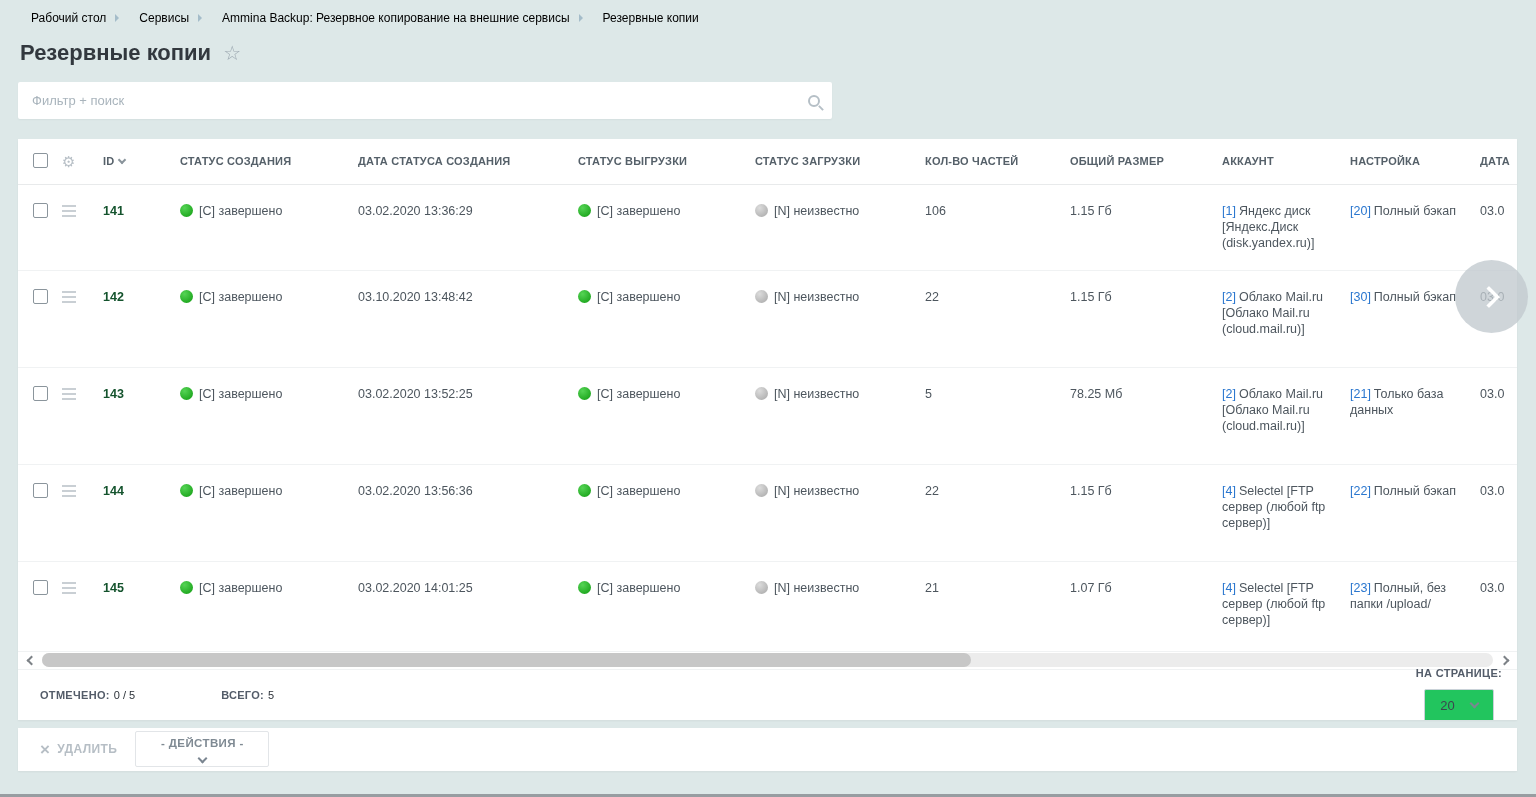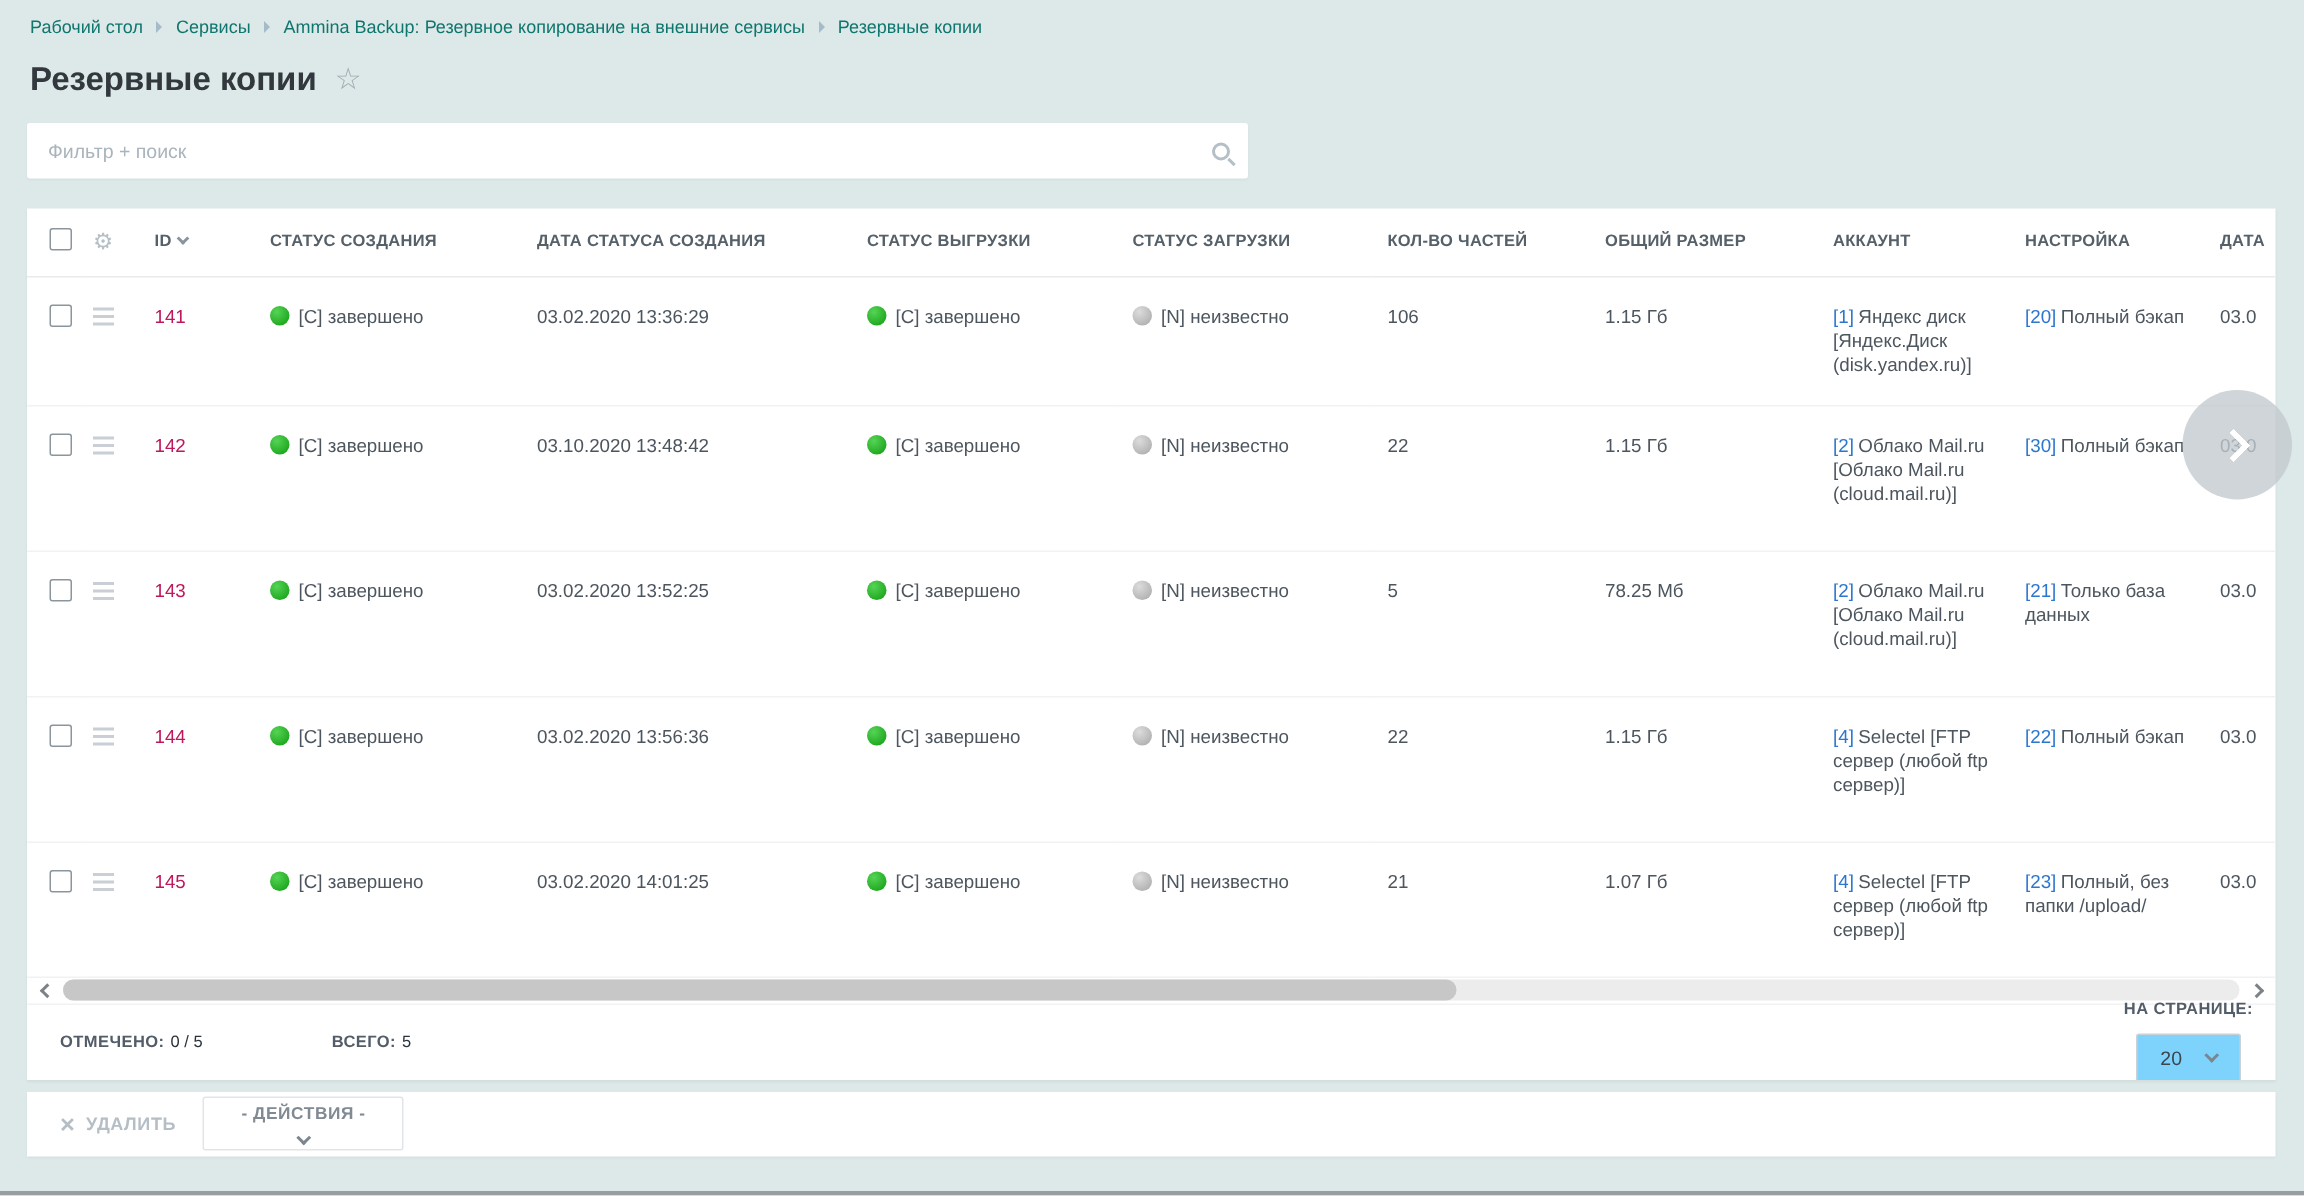--- a/index.html
+++ b/index.html
@@ -5,21 +5,21 @@
   * { box-sizing: border-box; margin: 0; padding: 0; }
   html,body { width:1536px; height:797px; overflow:hidden; }
   body {
     font-family: "Liberation Sans", "DejaVu Sans", sans-serif;
     background:#dde8e8;
     position:relative;
     color:#4d565e;
   }
   
   .breadcrumb { padding:11px 0 0 20px; font-size:12px; display:flex; align-items:center; gap:9px; }
-  .breadcrumb a { color:#0f766e; text-decoration:none; }
+  .breadcrumb a { color:#000000; text-decoration:none;margin-left:11px; }
   .bc-sep { width:0;height:0; border-left:4px solid #a4bcc9; border-top:4px solid transparent; border-bottom:4px solid transparent; display:inline-block; }
   
   .title-row { margin:15px 0 0 20px; display:flex; align-items:center; gap:12px; }
   .page-title { font-size:22px; font-weight:bold; color:#32383e; }
   .star { font-size:20px; color:#9fabb3; cursor:pointer; line-height:1; }
   
   .filter-box { margin:16px 0 0 18px; width:814px; height:37px; background:#fff; border-radius:2px;
     display:flex; align-items:center; padding:0 12px 0 14px; box-shadow:0 1px 2px rgba(0,0,0,.04); }
   .filter-input { flex:1; border:none; outline:none; font-size:13px; color:#4d565e; font-family:inherit; background:transparent; }
   .filter-input::placeholder { color:#a9b4bc; }
@@ -28,21 +28,21 @@
   
   .grid-card { margin:20px 0 0 18px; width:1499px; background:#fff; box-shadow:0 1px 2px rgba(0,0,0,.05); overflow:hidden; }
   table { border-collapse:collapse; table-layout:fixed; width:1499px; }
   thead td { height:45px; vertical-align:middle; font-size:11px; font-weight:bold; color:#556069;
     letter-spacing:.2px; border-bottom:1px solid #e8eaeb; white-space:nowrap; }
   tbody td { vertical-align:top; padding-top:18px; font-size:12.5px; line-height:16px; color:#4d565e; border-bottom:1px solid #f0f2f3; }
   td { padding-left:10px; padding-right:4px; overflow:hidden; }
   td.c-check { padding-left:15px; }
   td.c-menu  { padding-left:7px; }
   td.c-id    { padding-left:11px; }
-  .idlink { color:#be185d; text-decoration:none; }
+  .idlink { color:#14532d; text-decoration:none;font-weight:bold; }
   .ref { color:#2b77cf; text-decoration:none; margin-right:3px; }
   .clip { white-space:nowrap; }
   .checkbox { width:15px; height:15px; border:1px solid #8b959c; border-radius:2px; background:#fff; display:inline-block; cursor:pointer; }
   .gear { font-size:15px; color:#b7bfc6; cursor:pointer; line-height:1; }
   .burger { display:inline-block; cursor:pointer; padding-top:2px; }
   .burger i { display:block; width:14px; height:2px; background:#c9cfd4; margin-bottom:3px; }
   .dot { width:13px; height:13px; border-radius:50%; display:inline-block; vertical-align:-2px; margin-right:6px; }
   .dot-green { background:radial-gradient(circle at 35% 30%, #55d455, #0f9a0f); }
   .dot-gray  { background:radial-gradient(circle at 35% 30%, #dcdcdc, #a6a6a6); }
   .chev { display:inline-block; width:6px; height:6px; border-right:2px solid #8a949c; border-bottom:2px solid #8a949c; transform:rotate(45deg); vertical-align:2px; margin-left:5px; }
@@ -53,21 +53,21 @@
   .chev-right { width:7px;height:7px;border-right:2px solid #7d8287;border-top:2px solid #7d8287;transform:rotate(45deg); }
   .scroll-track { flex:1; height:14px; background:#ececec; border-radius:7px; margin:0 4px; position:relative; }
   .scroll-thumb { position:absolute; left:0; top:0; height:14px; width:64%; background:#c7c7c7; border-radius:7px; cursor:grab; }
   
   .grid-footer { height:51px; display:flex; align-items:center; padding:0 15px 0 22px; border-top:1px solid #f0f2f3; }
   .foot-label { font-size:11px; font-weight:600; color:#535c69; letter-spacing:.3px; }
   .foot-value { font-size:11px; font-weight:normal; color:#2c3239; margin-left:4px; }
   .foot-item { display:flex; align-items:center; }
   .foot-item + .foot-item { margin-left:86px; }
   .foot-right { margin-left:auto; display:flex; align-items:center; gap:10px;flex-direction:column; }
-  .pagesize-select { width:70px; height:34px; background:#7dd3fc; border:1px solid #c9d2d8; border-radius:2px;
+  .pagesize-select { width:70px; height:34px; background:#22c55e; border:1px solid #c9d2d8; border-radius:2px;
     display:flex; align-items:center; justify-content:center; gap:16px; cursor:pointer; }
   .pagesize-value { font-size:13px; color:#3c464e; }
   .chev-dn { width:7px;height:7px;border-right:2px solid #7b8691;border-bottom:2px solid #7b8691;transform:rotate(45deg); margin-top:-4px; }
   
   .action-bar { margin:8px 0 0 18px; width:1499px; height:43px; background:#fff; display:flex; align-items:center;
     padding:0 22px; box-shadow:0 1px 2px rgba(0,0,0,.05); }
   .delete-btn { display:flex; align-items:center; gap:7px; color:#b6bec5; font-size:12px; font-weight:600;
     letter-spacing:.4px; cursor:default; }
   .delete-x { font-size:17px; font-weight:bold; line-height:1; }
   .actions-btn { margin-left:18px; height:36px; min-width:134px; border:1px solid #e2e5e8; border-radius:2px;

